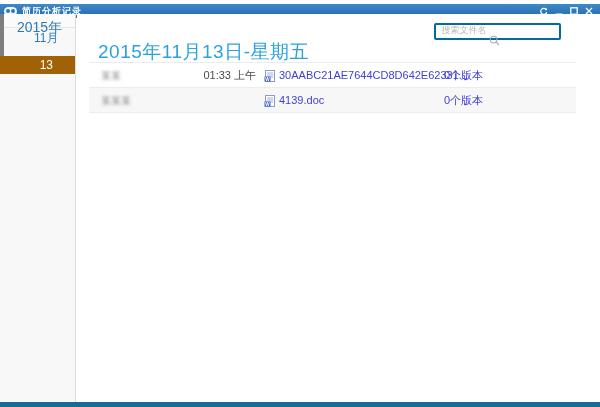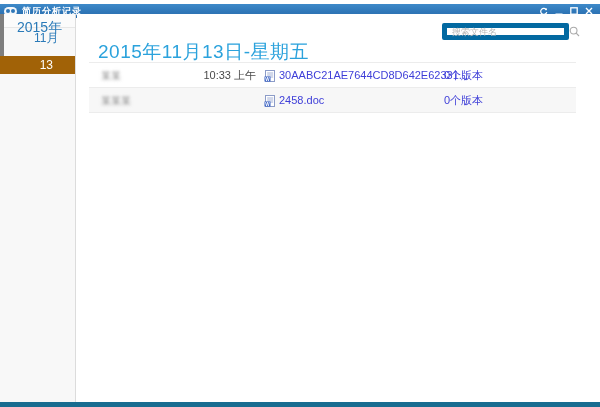--- a/index.html
+++ b/index.html
@@ -36,22 +36,22 @@
   .side-month { height:16px; line-height:16px; padding-left:17px; color:#2a7ab8; font-size:12px; margin-top:2px;margin-left:17px; }
   .side-day {
     height:18px; line-height:18px; margin-top:10px; background:#a16207;
     color:#fff; font-size:12px; text-align:right; padding-right:22px;
   }
 
   
   .content { position:absolute; left:77px; top:14px; right:0; bottom:5px; background:#fff; }
 
   .search-box {
-    position:absolute; top:9px; right:31px; width:127px; height:17px;
-    border:5px solid #0369a1; border-radius:2px; background:#fff; display:flex; align-items:center;
+    position:absolute; top:9px; right:39px; width:127px; height:17px;
+    border:2px solid #0369a1; border-radius:2px; background:#fff; display:flex; align-items:center;flex-direction:column;
   }
   .search-input {
     border:none; outline:none; flex:1; height:13px; font-size:9px; padding-left:5px;
     color:#666; background:transparent; font-family:inherit;
   }
   .search-input::placeholder { color:#b8b8b8; }
   .search-icon { width:14px; margin-right:3px; display:flex; align-items:center; }
 
   .date-heading { position:absolute; left:21px; top:25px; color:#2ba2dc; font-size:19px; font-weight:500; letter-spacing:0.5px; }
 
@@ -118,21 +118,21 @@
         </svg>
     </span>
   </div>
 
   <div class="date-heading">2015年11月13日-星期五</div>
 
   <div class="file-table">
 
     <div class="file-row">
       <span class="cell name">某某</span>
-      <span class="cell time">10:33 上午</span>
+      <span class="cell time">01:33 上午</span>
       <span class="cell fileicon">
         <svg width="12" height="12" viewBox="0 0 12 12">
             <rect x="1.5" y="0.5" width="9" height="11" fill="#fff" stroke="#8c9cc8" stroke-width="1"></rect>
             <line x1="3.2" y1="3" x2="9.2" y2="3" stroke="#9aa8d0" stroke-width="0.9"></line>
             <line x1="3.2" y1="5" x2="9.2" y2="5" stroke="#9aa8d0" stroke-width="0.9"></line>
             <line x1="3.2" y1="7" x2="9.2" y2="7" stroke="#9aa8d0" stroke-width="0.9"></line>
             <rect x="0.5" y="6.5" width="6" height="5" fill="#3a62c4"></rect>
             <text x="3.5" y="10.6" font-size="4.6" fill="#fff" text-anchor="middle" font-family="Liberation Sans, sans-serif" font-weight="bold">W</text>
           </svg>
       </span>
@@ -145,20 +145,20 @@
       <span class="cell fileicon">
         <svg width="12" height="12" viewBox="0 0 12 12">
             <rect x="1.5" y="0.5" width="9" height="11" fill="#fff" stroke="#8c9cc8" stroke-width="1"></rect>
             <line x1="3.2" y1="3" x2="9.2" y2="3" stroke="#9aa8d0" stroke-width="0.9"></line>
             <line x1="3.2" y1="5" x2="9.2" y2="5" stroke="#9aa8d0" stroke-width="0.9"></line>
             <line x1="3.2" y1="7" x2="9.2" y2="7" stroke="#9aa8d0" stroke-width="0.9"></line>
             <rect x="0.5" y="6.5" width="6" height="5" fill="#3a62c4"></rect>
             <text x="3.5" y="10.6" font-size="4.6" fill="#fff" text-anchor="middle" font-family="Liberation Sans, sans-serif" font-weight="bold">W</text>
           </svg>
       </span>
-      <span class="cell filelink">2458.doc</span>
+      <span class="cell filelink">4139.doc</span>
       <span class="cell versions">0个版本</span>
     </div>
 
   </div>
 </div>
 
 <div class="bottombar"></div>
 
 </body></html>

